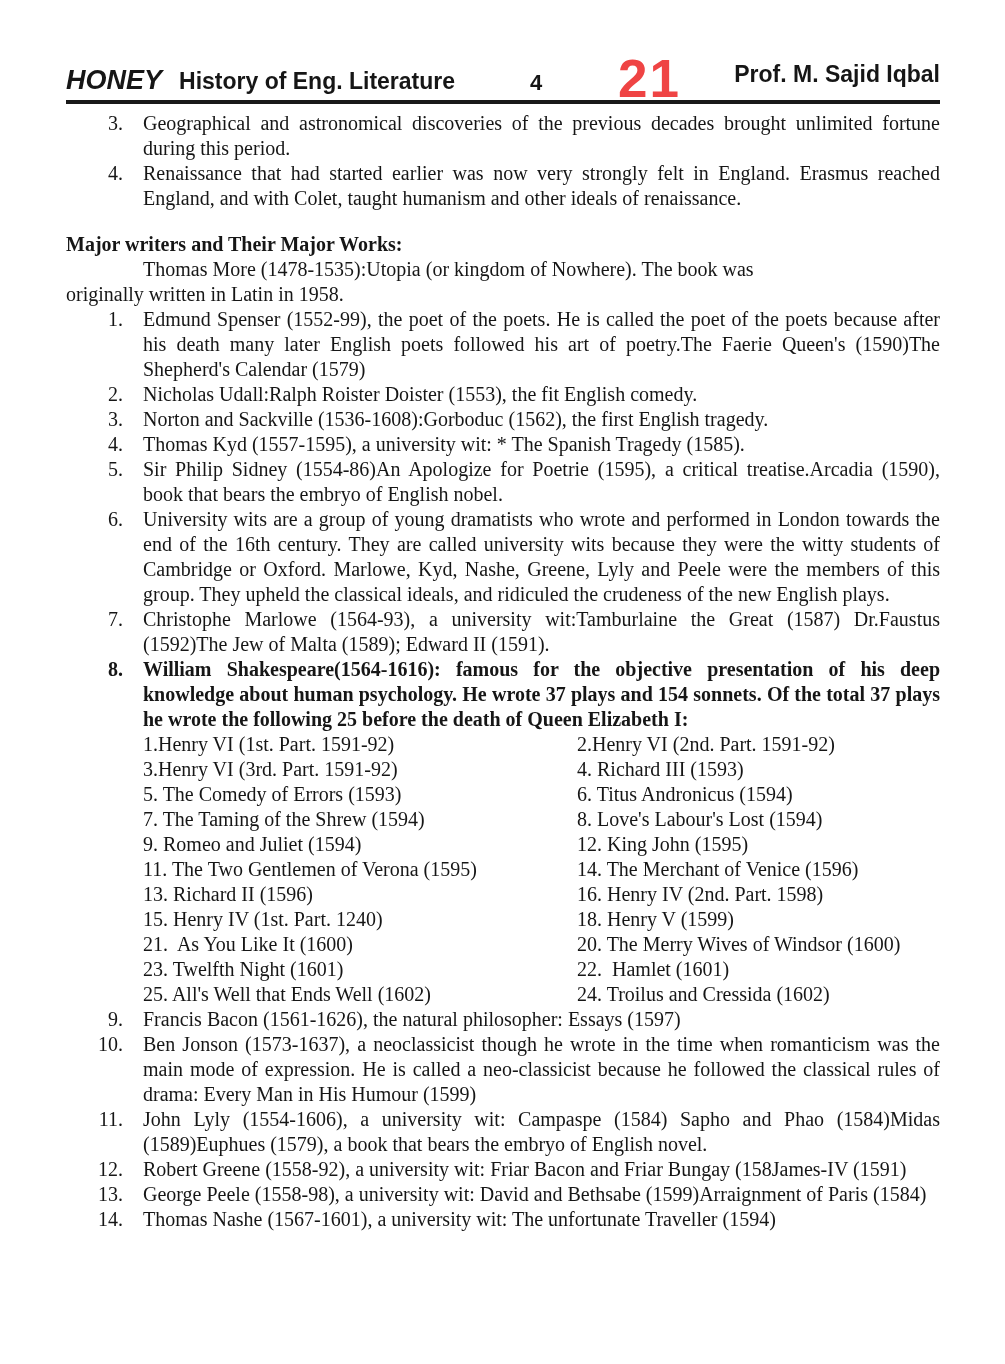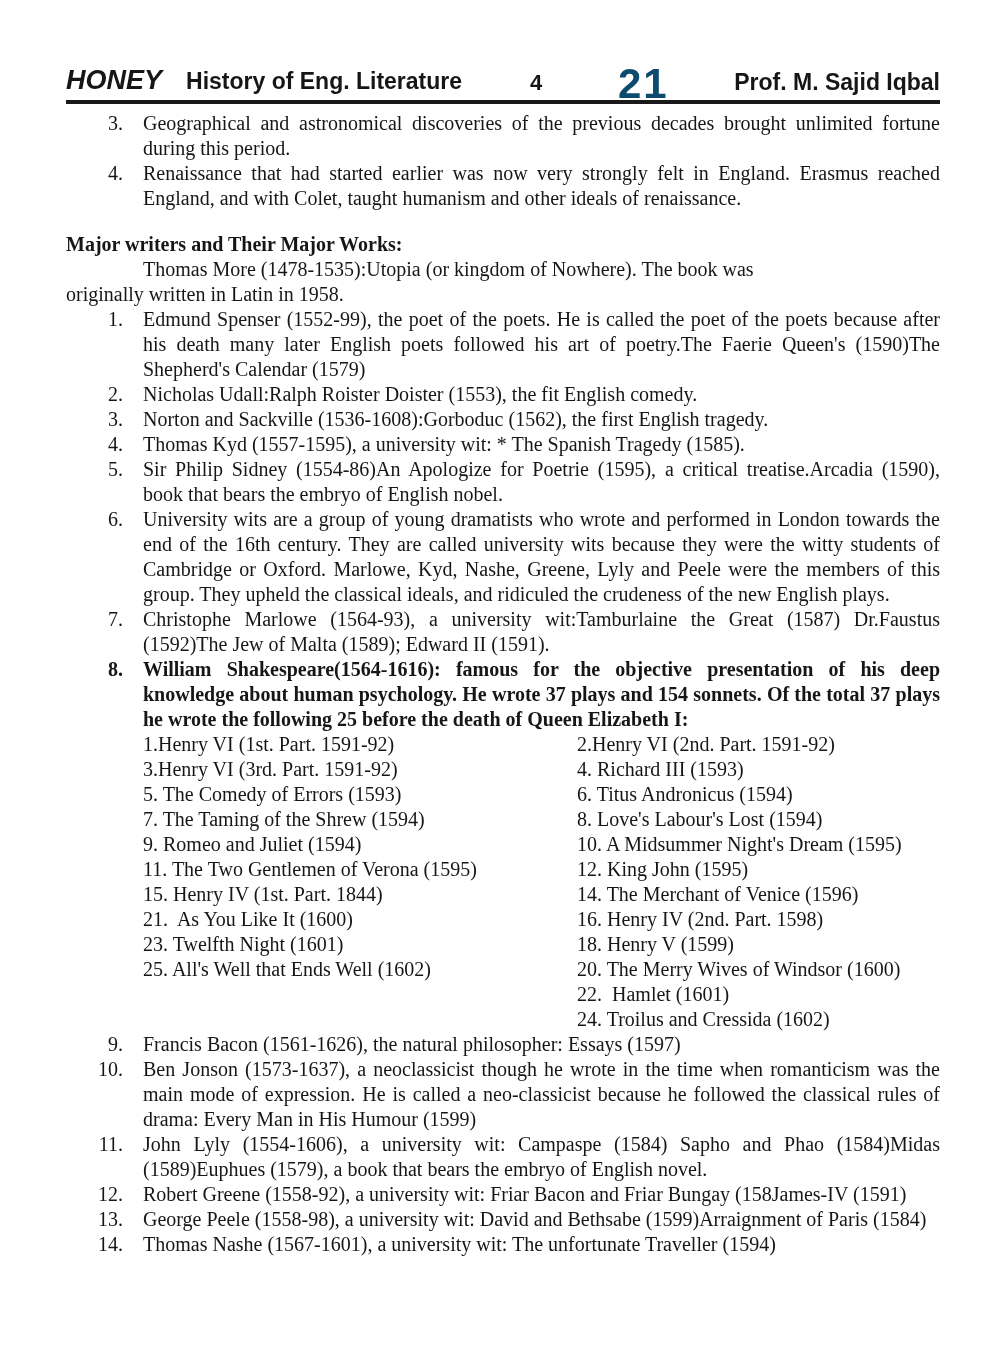--- a/index.html
+++ b/index.html
@@ -12,28 +12,28 @@
     position:relative; overflow:hidden;
   }
   
   .hdr {
     position:relative; height:48px;
     border-bottom:4px solid #191919;
     font-family:"Liberation Sans", sans-serif;
   }
   .hleft { position:absolute; left:0; bottom:5px; white-space:nowrap; }
   .brand { font-weight:bold; font-style:italic; font-size:27px; }
-  .htitle { font-weight:bold; font-size:23px; margin-left:24px; }
+  .htitle { font-weight:bold; font-size:23px; margin-left:17px; }
   .hnum { position:absolute; left:464px; bottom:5px; font-weight:bold; font-size:22px; }
   .hbig {
     position:absolute; left:552px; bottom:-5px;
-    font-size:42px; line-height:1; font-weight:bold;
-    color:#0c4a6e; letter-spacing:2px;
+    font-size:53px; line-height:1; font-weight:bold;
+    color:#ef4444; letter-spacing:2px;
   }
-  .hauthor { position:absolute; right:0; bottom:5px; font-weight:bold; font-size:23px; }
+  .hauthor { position:absolute; right:0; bottom:13px; font-weight:bold; font-size:23px; }
   
   main { padding-top:7px; }
   .li { position:relative; padding-left:77px; }
   .li .num { position:absolute; left:0; top:0; width:57px; text-align:right; }
   .li .txt { text-align:justify; }
   .li.bold { font-weight:bold; }
   .heading { font-weight:bold;margin-top:21px; }
   .tmore-l1 { padding-left:77px; }
   .tmore-l2 { padding-left:0; }
   .plays { display:flex; padding-left:77px; }
@@ -107,31 +107,31 @@
     </div>
 
     <div class="plays">
       <div class="col-left">
         <div class="play">1.Henry VI (1st. Part. 1591-92)</div>
         <div class="play">3.Henry VI (3rd. Part. 1591-92)</div>
         <div class="play">5. The Comedy of Errors (1593)</div>
         <div class="play">7. The Taming of the Shrew (1594)</div>
         <div class="play">9. Romeo and Juliet (1594)</div>
         <div class="play">11. The Two Gentlemen of Verona (1595)</div>
-        <div class="play">15. Henry IV (1st. Part. 1844)</div>
+        <div class="play">13. Richard II (1596)</div>
+        <div class="play">15. Henry IV (1st. Part. 1240)</div>
         <div class="play">21.  As You Like It (1600)</div>
         <div class="play">23. Twelfth Night (1601)</div>
         <div class="play">25. All's Well that Ends Well (1602)</div>
       </div>
       <div class="col-right">
         <div class="play">2.Henry VI (2nd. Part. 1591-92)</div>
         <div class="play">4. Richard III (1593)</div>
         <div class="play">6. Titus Andronicus (1594)</div>
         <div class="play">8. Love's Labour's Lost (1594)</div>
-        <div class="play">10. A Midsummer Night's Dream (1595)</div>
         <div class="play">12. King John (1595)</div>
         <div class="play">14. The Merchant of Venice (1596)</div>
         <div class="play">16. Henry IV (2nd. Part. 1598)</div>
         <div class="play">18. Henry V (1599)</div>
         <div class="play">20. The Merry Wives of Windsor (1600)</div>
         <div class="play">22.  Hamlet (1601)</div>
         <div class="play">24. Troilus and Cressida (1602)</div>
       </div>
     </div>
 

